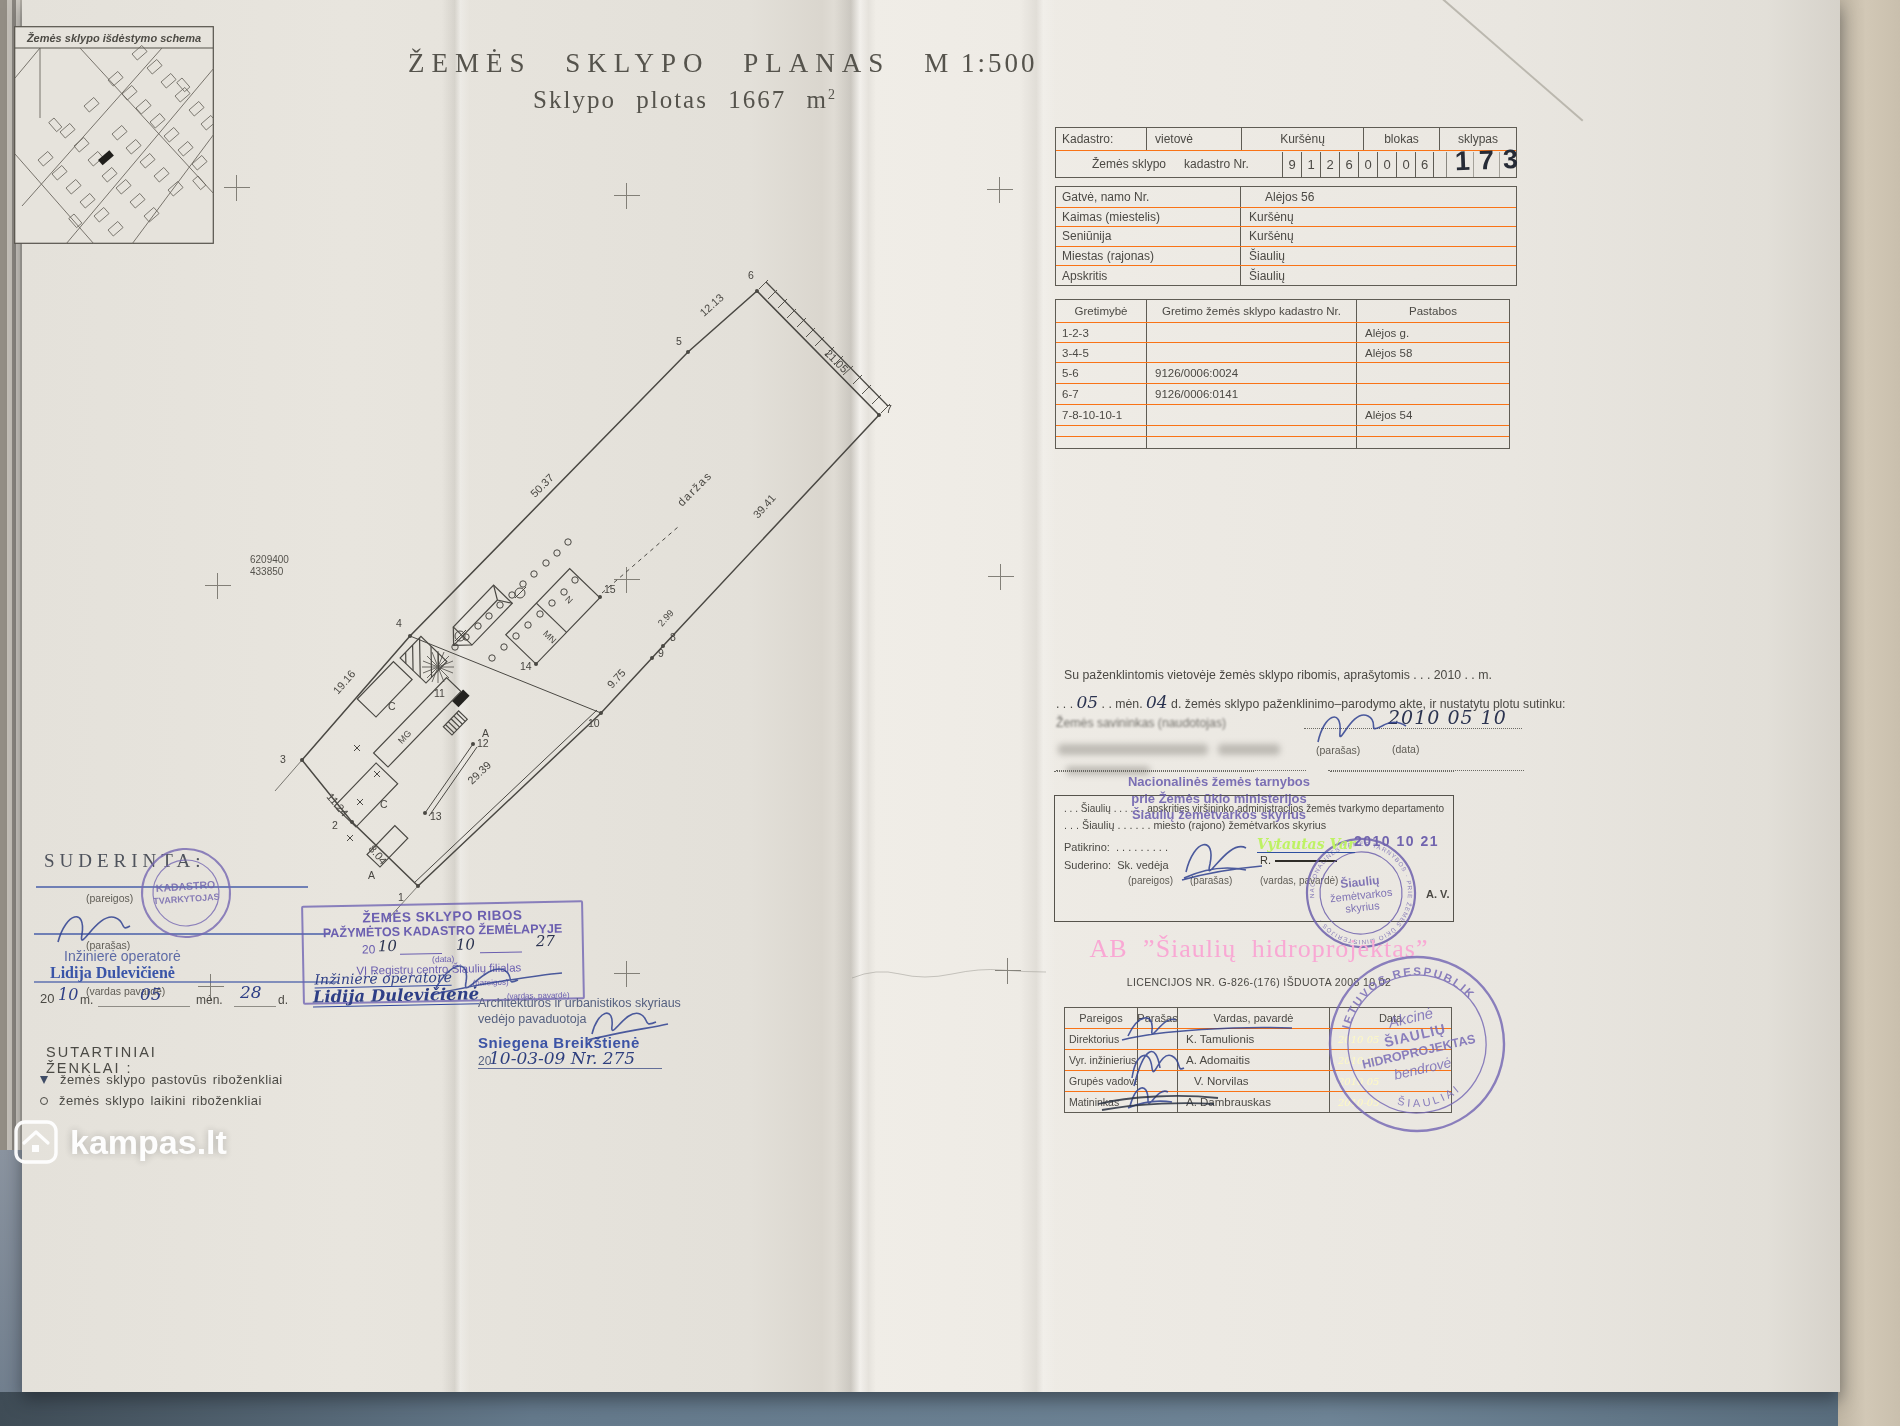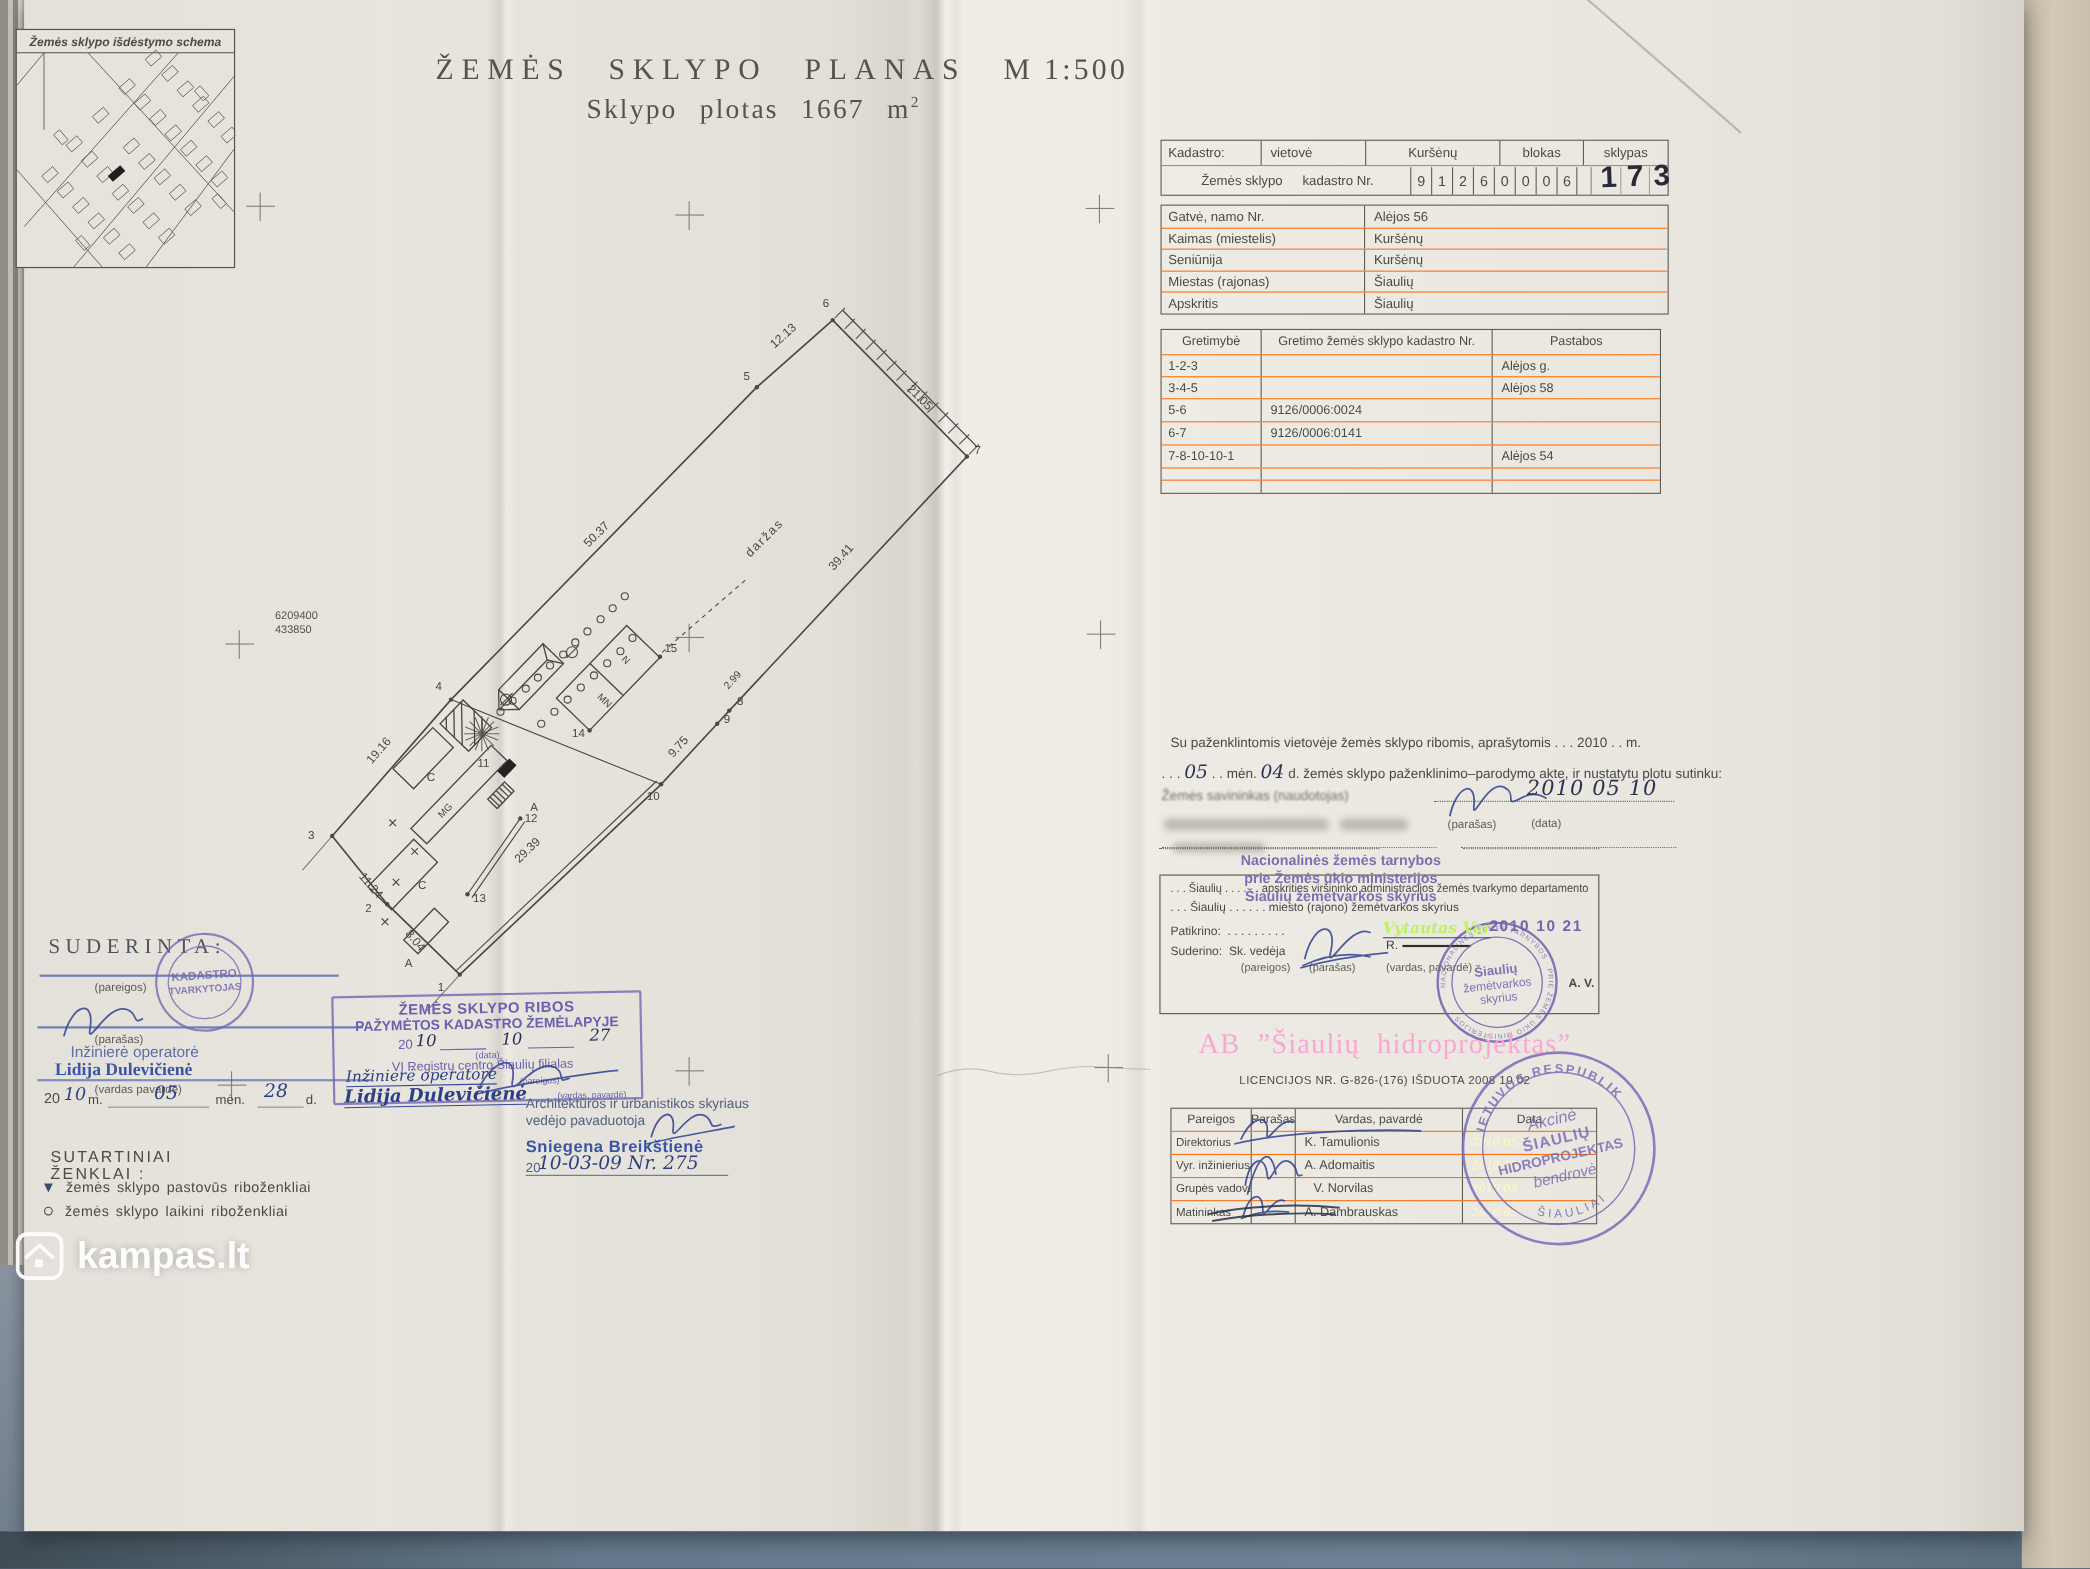--- a/index.html
+++ b/index.html
@@ -26,21 +26,21 @@
   .abs{position:absolute}
   .print{color:#4b4944}
   .hw{font-family:"DejaVu Serif",serif;font-style:italic;color:#2e3f86}
   .hwdark{font-family:"DejaVu Serif",serif;font-style:italic;color:#2b3350}
   .lbl-small{font-size:10.5px;color:#5f5c55}
   
   .cross{position:absolute;width:26px;height:26px;opacity:.85}
   .cross::before{content:"";position:absolute;left:0;right:0;top:12px;height:1px;background:#716e66}
   .cross::after{content:"";position:absolute;top:0;bottom:0;left:12px;width:1px;background:#716e66}
   
-  .heading{left:396px;top:48px;width:600px;text-align:center;font-family:"Liberation Serif",serif;font-size:27px;color:#55534c;white-space:nowrap}
+  .heading{left:408px;top:48px;width:600px;text-align:center;font-family:"Liberation Serif",serif;font-size:27px;color:#55534c;white-space:nowrap}
   .heading .h1{letter-spacing:7px;word-spacing:20px}
   .heading .h2{letter-spacing:3px;margin-left:34px}
   .areal{left:505px;top:86px;width:360px;text-align:center;font-family:"Liberation Serif",serif;font-size:25px;color:#55534c;letter-spacing:2px;word-spacing:12px}
   .areal sup{font-size:14px}
   
   .tbl{position:absolute;border:1px solid #5f5c54;color:#4b4944;background:rgba(255,255,255,.06)}
   .row{display:flex;border-top:1px solid #f97316}
   .row:first-child{border-top:none}
   .cell{border-left:1px solid #5f5c54;display:flex;align-items:center;overflow:hidden;white-space:nowrap}
   .cell:first-child{border-left:none}
@@ -378,21 +378,21 @@
         <i style="left:26px"></i>
           <i style="left:52px"></i>
         <span class="skl-hw">173</span>
       </div>
     </div>
   </div>
 
   <div class="tbl t-addr">
     <div class="row">
         <div class="cell" style="width:184px;padding-left:6px">Gatvė, namo Nr.</div>
-        <div class="cell" style="flex:1;padding-left:8px">Alėjos 56</div>
+        <div class="cell" style="flex:1;padding-left:24px">Alėjos 56</div>
       </div>
     <div class="row">
         <div class="cell" style="width:184px;padding-left:6px">Kaimas (miestelis)</div>
         <div class="cell" style="flex:1;padding-left:8px">Kuršėnų</div>
       </div>
     <div class="row">
         <div class="cell" style="width:184px;padding-left:6px">Seniūnija</div>
         <div class="cell" style="flex:1;padding-left:8px">Kuršėnų</div>
       </div>
     <div class="row">

